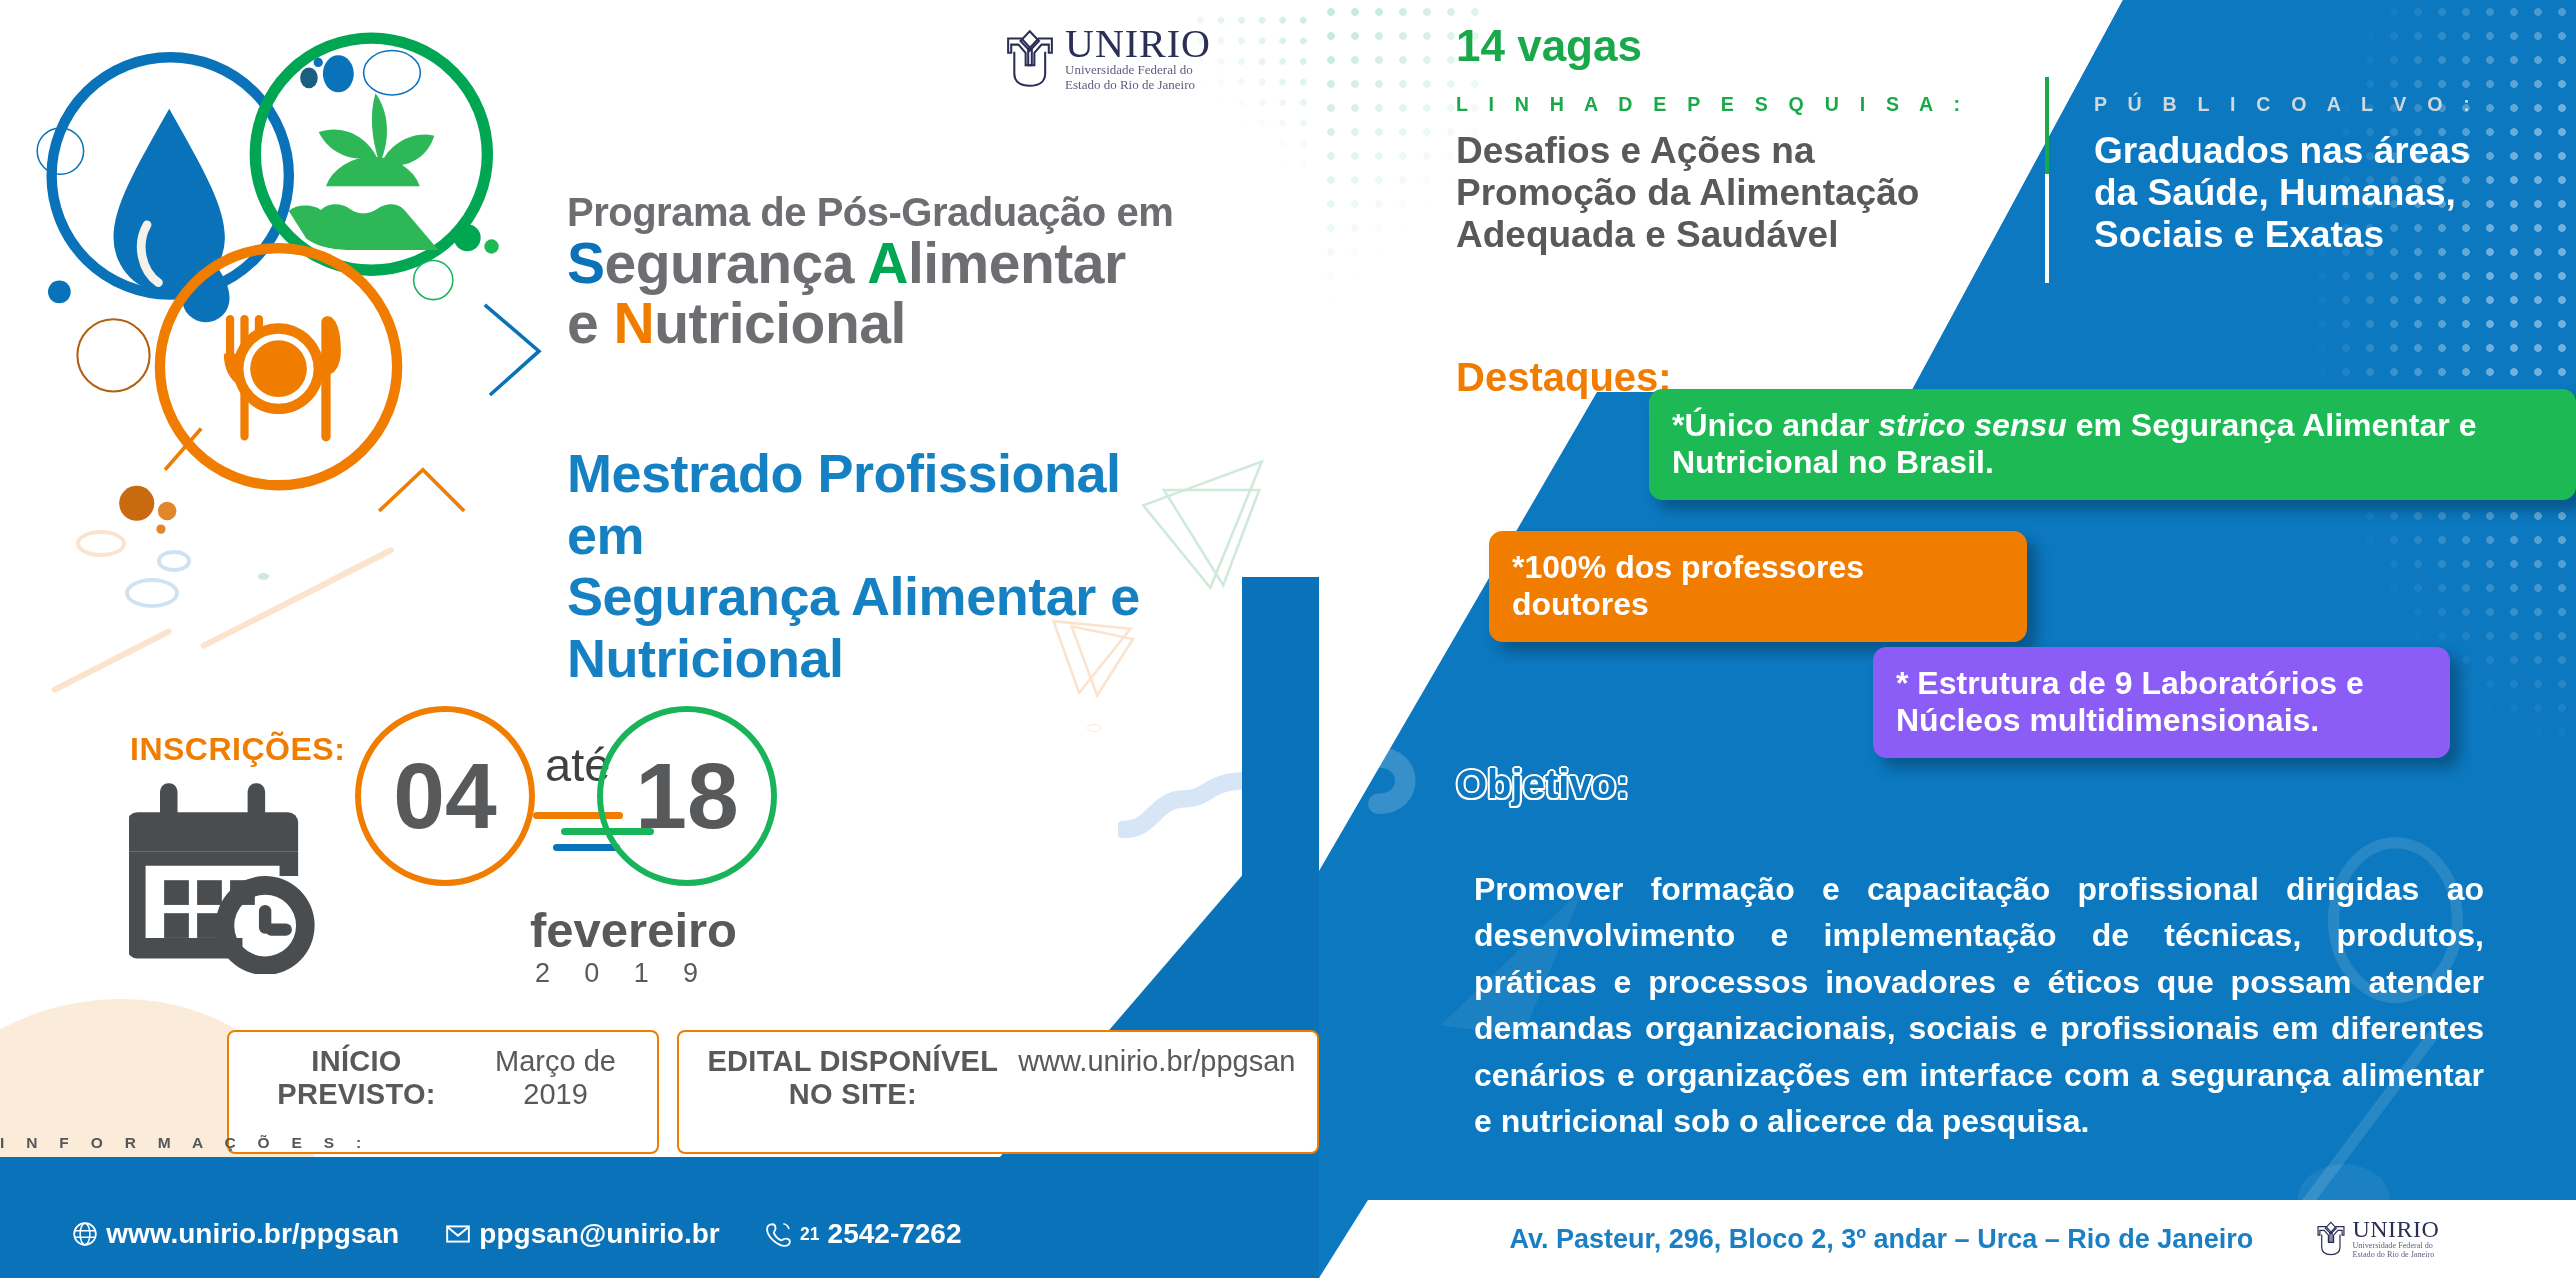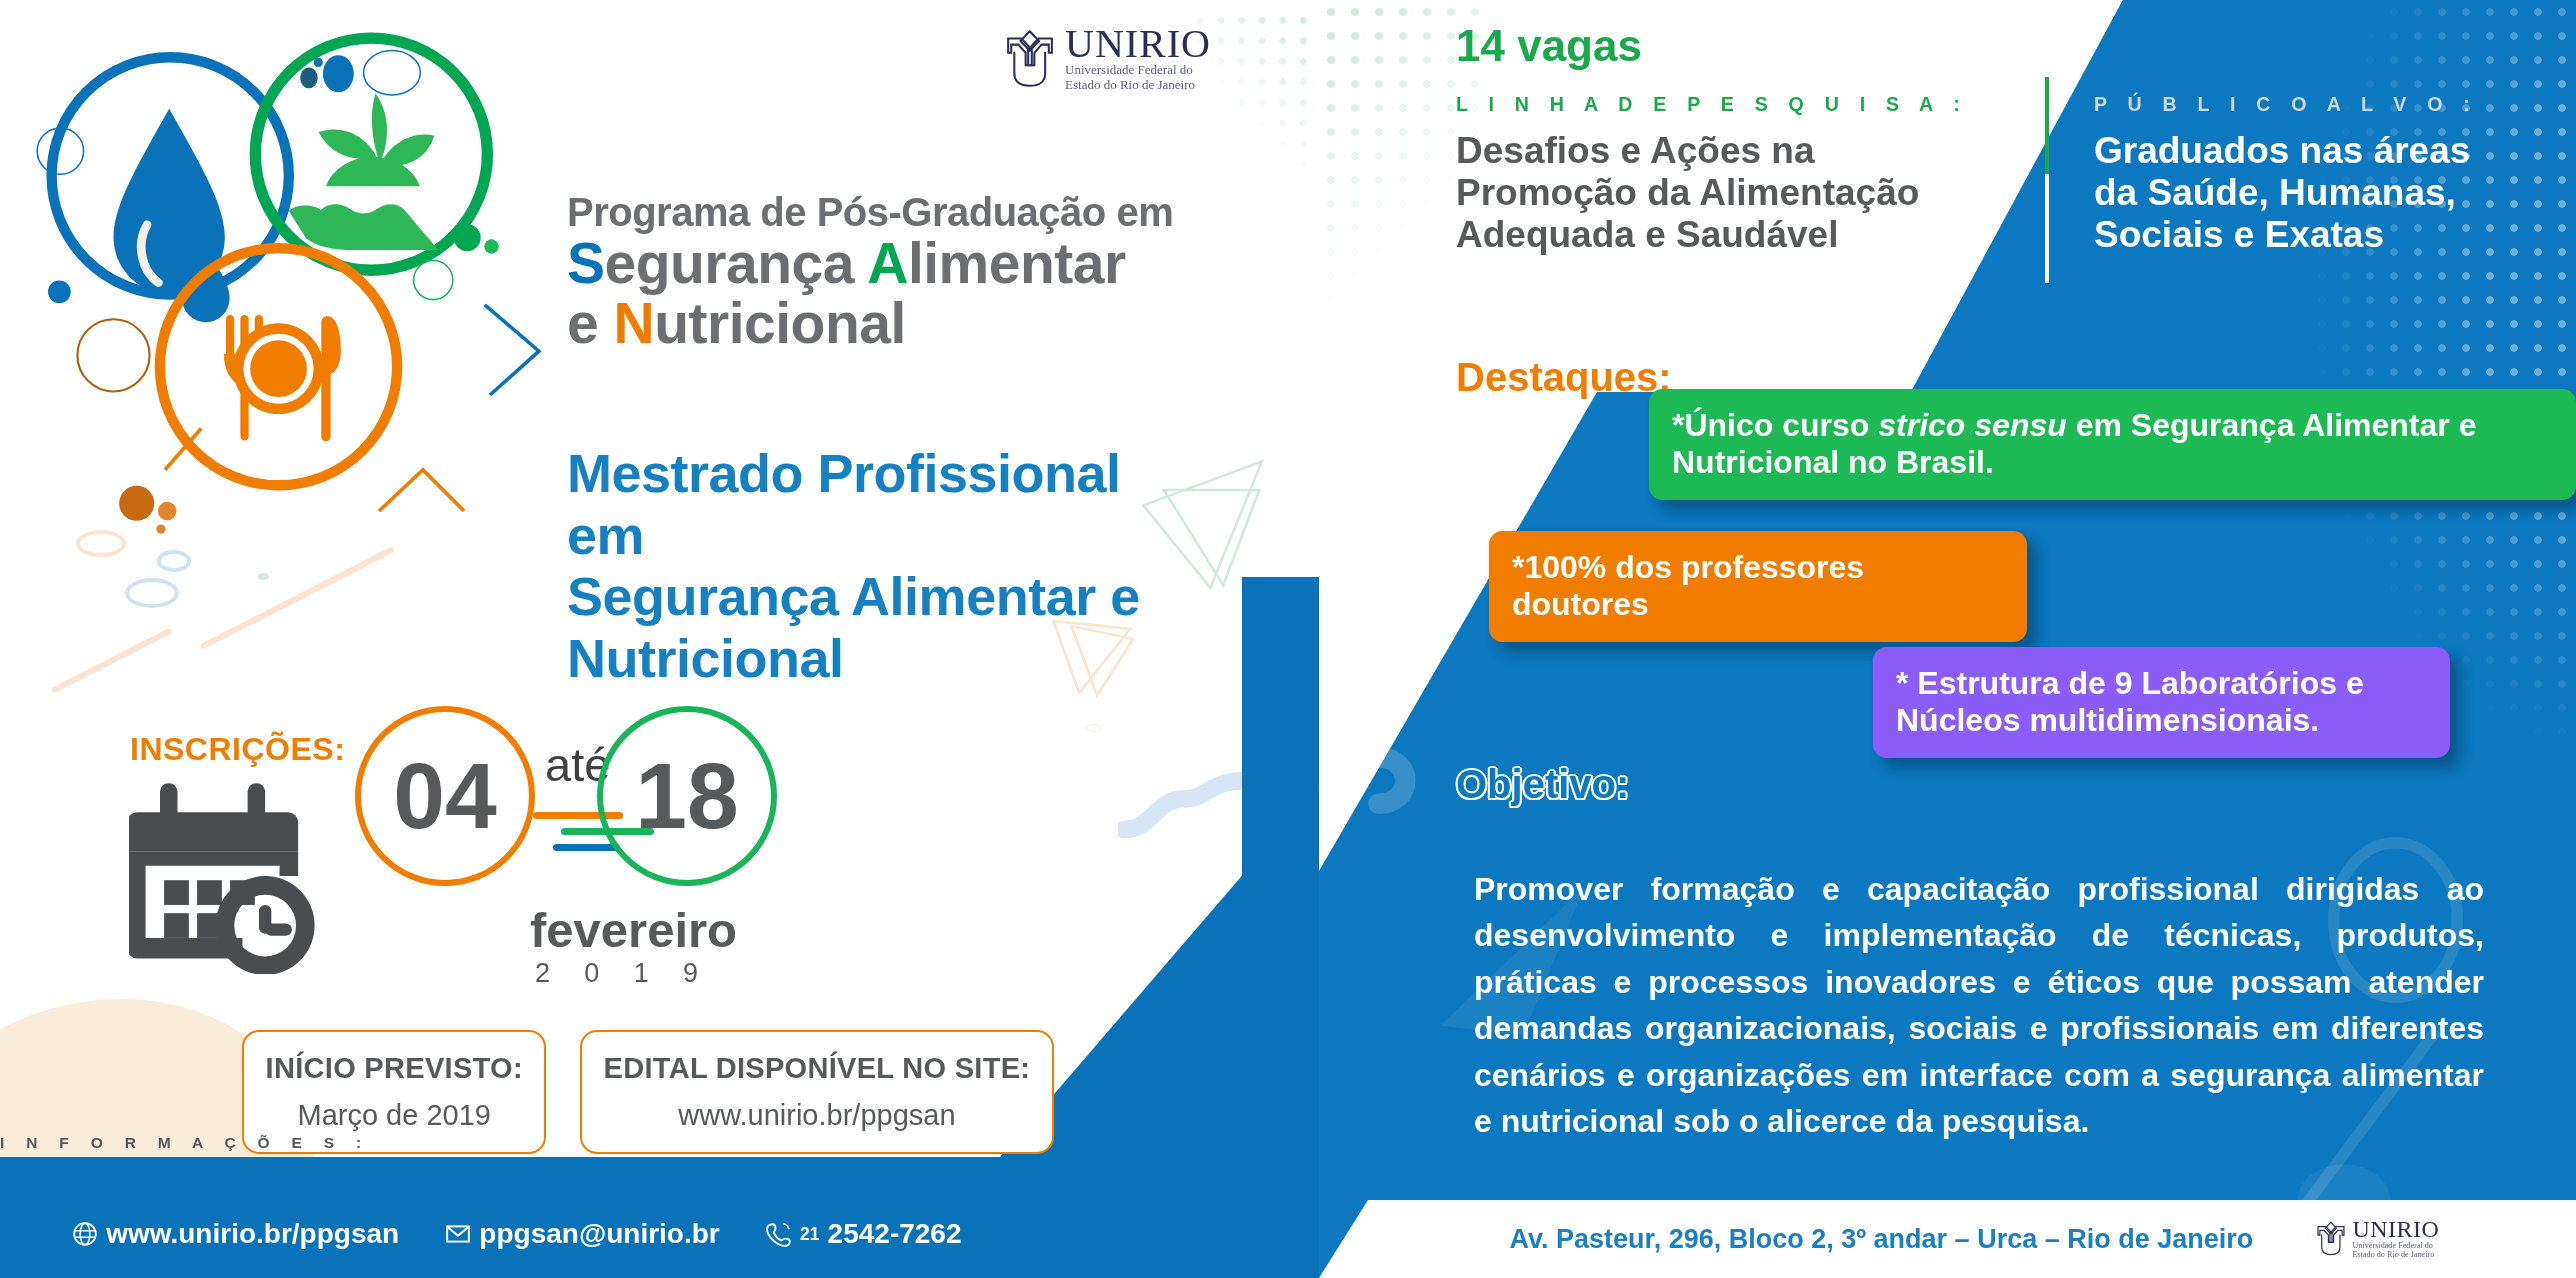--- a/index.html
+++ b/index.html
@@ -125,23 +125,23 @@
   .year {
     position: absolute; left: 180px; top: 252px; font-size: 27px; color: #58595b;
     letter-spacing: 13.4px; font-weight: 500;
     font-family: "Liberation Sans Narrow", "Liberation Sans", sans-serif;
     font-stretch: condensed;
   }
 
   
   .info-boxes { position: absolute; left: 227px; top: 1030px; display: flex; gap: 18.5px; z-index: 5; }
   .info-box {
-    border: 2.6px solid #f07d00; border-radius: 17px;
+    border: 2.6px solid #f07d00; border-radius: 8px;
     padding: 13.4px 21.6px; text-align: center; background: #fff;
-    min-height: 124px; display: flex; flex-direction: column; justify-content: center; gap: 13.4px; margin-left: 15px;
+    min-height: 124px; display: flex; justify-content: center; gap: 13.4px;
   }
   .ib-title {
     font-size: 29px; color: #58595b; font-weight: 700;
     font-family: "Liberation Sans Narrow", "Liberation Sans", sans-serif;
     font-stretch: condensed; letter-spacing: 0.3px;
   }
   .ib-value {
     font-size: 29px; color: #58595b; font-weight: 500;
     font-family: "Liberation Sans Narrow", "Liberation Sans", sans-serif;
     font-stretch: condensed;
@@ -501,21 +501,21 @@
       <div class="body">
         <div>Graduados nas áreas</div>
         <div>da Saúde, Humanas,</div>
         <div>Sociais e Exatas</div>
       </div>
     </div>
 
     <div class="destaques-label">Destaques:</div>
 
     <div class="bubble bubble-green">
-      <span>*Único curso </span><em>strico sensu</em><span> em Segurança Alimentar e Nutricional no Brasil.</span>
+      <span>*Único andar </span><em>strico sensu</em><span> em Segurança Alimentar e Nutricional no Brasil.</span>
     </div>
     <div class="bubble bubble-orange">
       <span>*100% dos professores doutores</span>
     </div>
     <div class="bubble bubble-blue">
       <span>* Estrutura de 9 Laboratórios e Núcleos multidimensionais.</span>
     </div>
 
     <div class="objetivo-label">Objetivo:</div>
     <div class="objetivo-text">Promover formação e capacitação profissional dirigidas ao desenvolvimento e implementação de técnicas, produtos, práticas e processos inovadores e éticos que possam atender demandas organizacionais, sociais e profissionais em diferentes cenários e organizações em interface com a segurança alimentar e nutricional sob o alicerce da pesquisa.</div>

